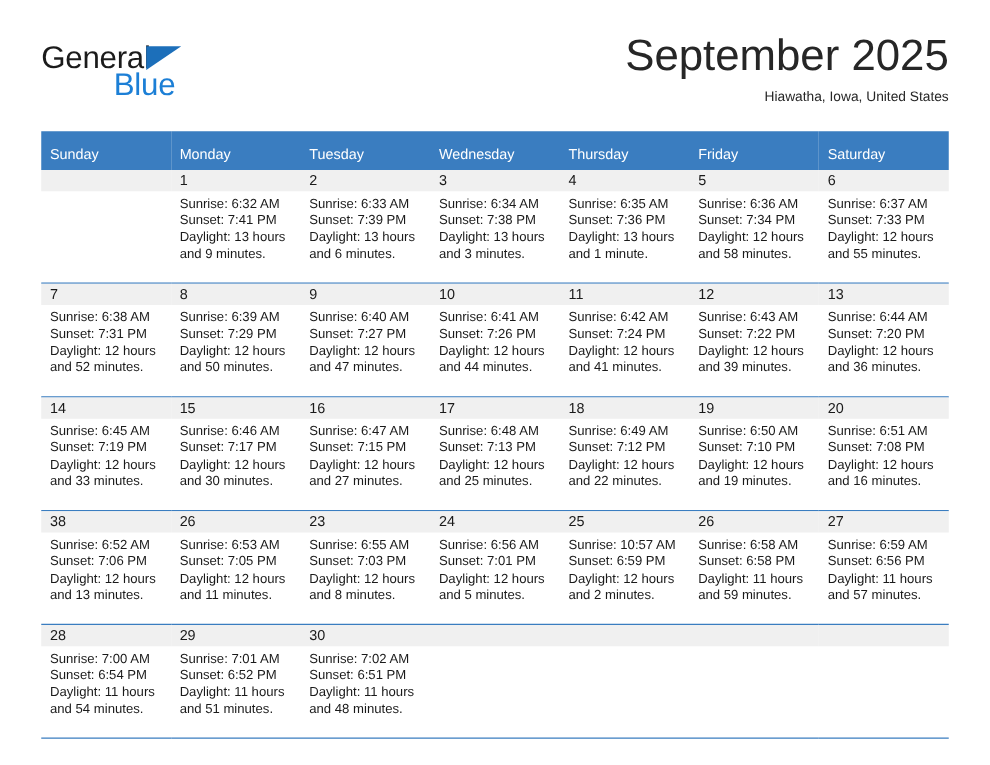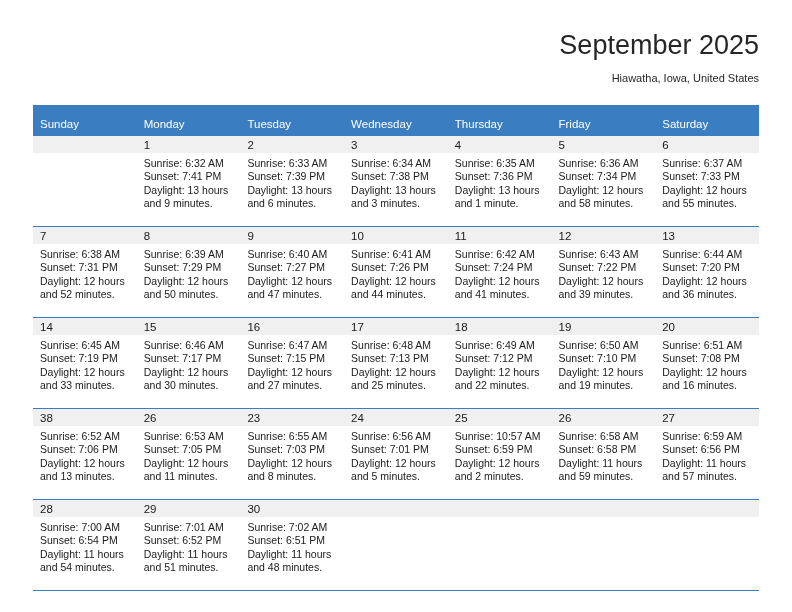--- a/index.html
+++ b/index.html
@@ -63,21 +63,21 @@
     color: #1c7fd6;
     font-family: "Liberation Sans", sans-serif;
   }
   .title-block {
     position: absolute;
     right: 0;
     top: 0;
     text-align: right;
   }
   .cal-title {
-    font-size: 27px;
+    font-size: 35px;
     color: #262626;
     line-height: 34px;
     white-space: nowrap;
     font-weight: normal;
   }
   .cal-subtitle {
     font-size: 11px;
     color: #262626;
     line-height: 20px;
     margin-top: 6px;
@@ -145,20 +145,25 @@
     white-space: nowrap;
   }
 </style>
 </head>
 <body>
 
 <div class="page">
 
   <div class="header">
 
+    <div class="logo">
+      <span class="logo-general">General</span>
+      <span class="logo-tri"></span>
+      <span class="logo-blue">Blue</span>
+    </div>
 
     <div class="title-block">
       <div class="cal-title">September 2025</div>
       <div class="cal-subtitle">Hiawatha, Iowa, United States</div>
     </div>
 
   </div>
 
   <table class="calendar">
     <thead>

